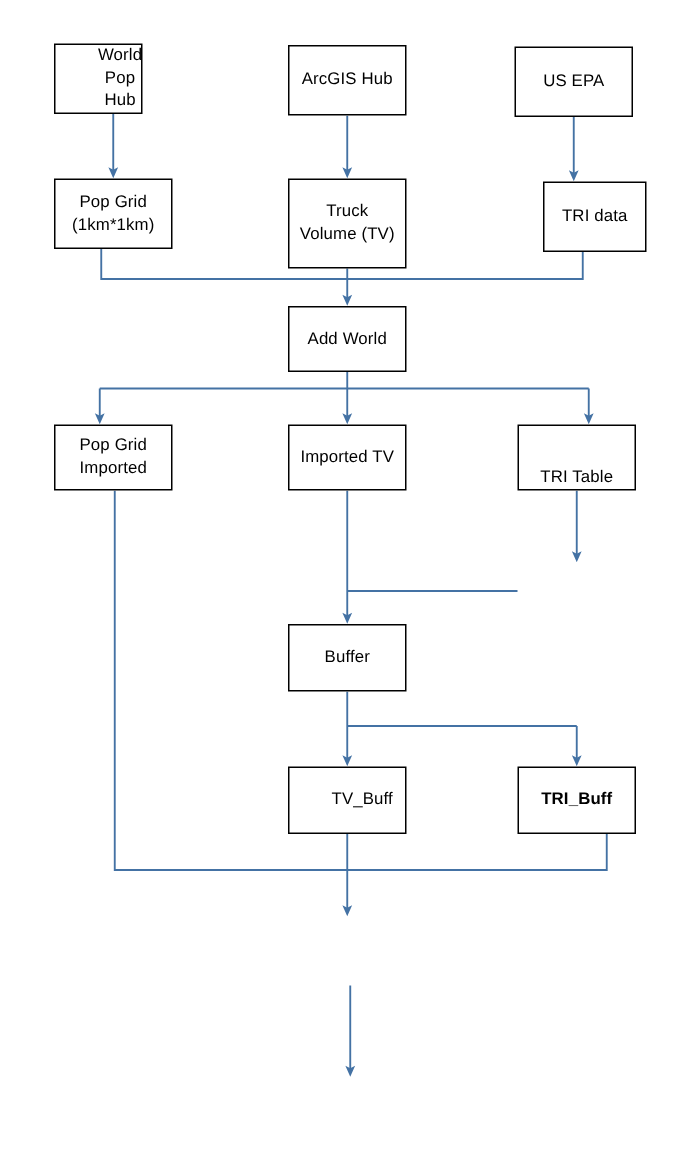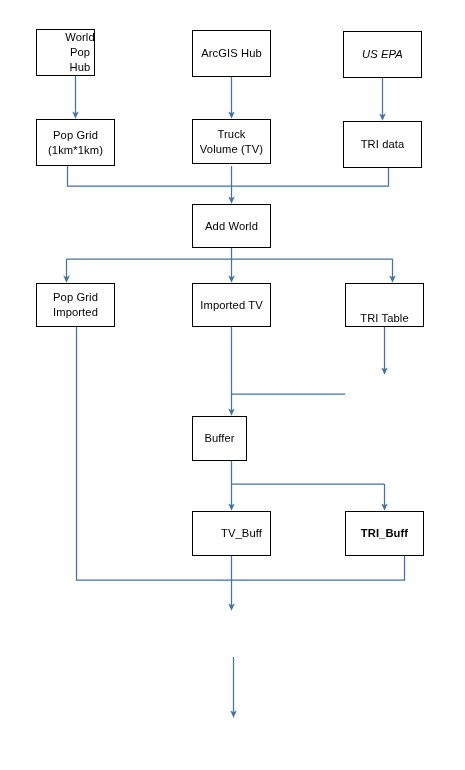--- a/index.html
+++ b/index.html
@@ -93,53 +93,53 @@
     </g>
   </svg>
 
   <div class="node" style="left:36px; top:29px; width:59px; height:47px;padding-left:29px;">
     <span class="label">World Pop
 Hub</span>
   </div>
   <div class="node" style="left:192px; top:30px; width:79px; height:47px;">
     <span class="label">ArcGIS Hub</span>
   </div>
-  <div class="node" style="left:343px; top:31px; width:79px; height:47px;font-style:italic;">
+  <div class="node" style="left:343px; top:31px; width:79px; height:47px;">
     <span class="label">US EPA</span>
   </div>
 
   <div class="node" style="left:36px; top:119px; width:79px; height:47px;">
     <span class="label">Pop Grid
 (1km*1km)</span>
   </div>
-  <div class="node" style="left:192px; top:119px; width:79px; height:45px;">
+  <div class="node" style="left:192px; top:119px; width:79px; height:60px;">
     <span class="label">Truck
 Volume (TV)</span>
   </div>
-  <div class="node" style="left:343px; top:121px; width:79px; height:47px;">
+  <div class="node" style="left:362px; top:121px; width:69px; height:47px;">
     <span class="label">TRI data</span>
   </div>
 
   <div class="node" style="left:192px; top:204px; width:79px; height:44px;">
     <span class="label">Add World</span>
   </div>
 
   <div class="node" style="left:36px; top:283px; width:79px; height:44px;">
     <span class="label">Pop Grid
 Imported</span>
   </div>
   <div class="node" style="left:192px; top:283px; width:79px; height:44px;">
     <span class="label">Imported TV</span>
   </div>
   <div class="node" style="left:345px; top:283px; width:79px; height:44px;align-items:flex-end;">
     <span class="label">TRI Table</span>
   </div>
 
 
-  <div class="node" style="left:192px; top:416px; width:55px; height:45px;">
+  <div class="node" style="left:192px; top:416px; width:79px; height:45px;">
     <span class="label">Buffer</span>
   </div>
 
   <div class="node" style="left:192px; top:511px; width:79px; height:45px;padding-left:20px;">
     <span class="label">TV_Buff</span>
   </div>
   <div class="node" style="left:345px; top:511px; width:79px; height:45px;font-weight:bold;">
     <span class="label">TRI_Buff</span>
   </div>
 

